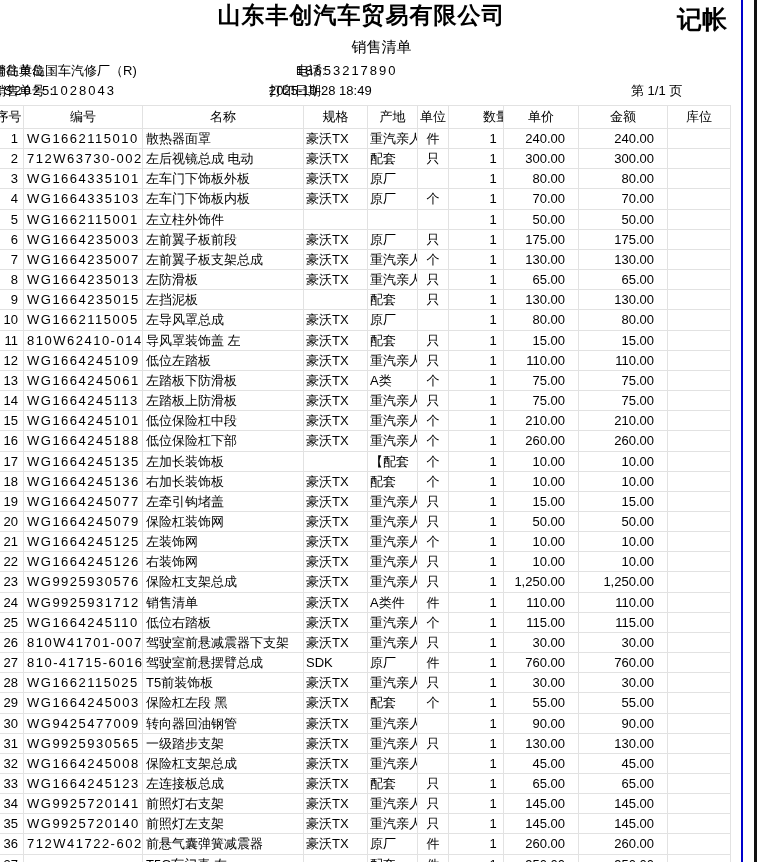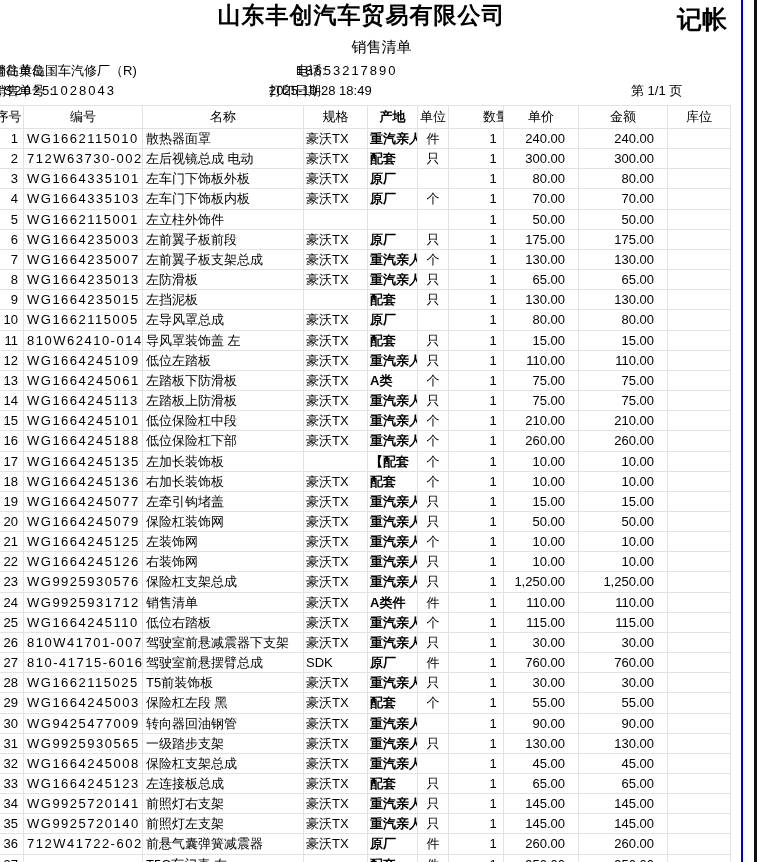--- a/index.html
+++ b/index.html
@@ -34,21 +34,21 @@
   th,td{
     border:1px solid #e2e2e2;font-size:13px;font-weight:normal;
     white-space:nowrap;overflow:hidden;padding:0;
     height:19.15px;line-height:19.15px;
   }
   thead th{height:22px;line-height:22px;text-align:center;}
   .c0{text-align:right;padding-right:5px;}
   .c1{text-align:left;padding-left:3px;letter-spacing:1.5px;}
   .c2{text-align:left;padding-left:3px;}
   .c3{text-align:left;padding-left:2px;}
-  .c4{text-align:left;padding-left:2px;font-weight:bold;}
+  .c4{text-align:left;padding-left:2px;}
   .c5{text-align:center;}
   .c6{text-align:center;padding-left:34px;}
   .c7{text-align:right;padding-right:13px;margin-top:36px;}
   .c8{text-align:right;padding-right:13px;}
   .c9{}
   thead th.c0,thead th.c1,thead th.c2,thead th.c3,thead th.c4,
   thead th.c7,thead th.c8{text-align:center;padding:0;letter-spacing:0;}
   .vline{position:absolute;top:0;height:862px;}
   .vline.blue{left:741px;width:2px;}
   .vline.black{left:754px;width:3px;}

